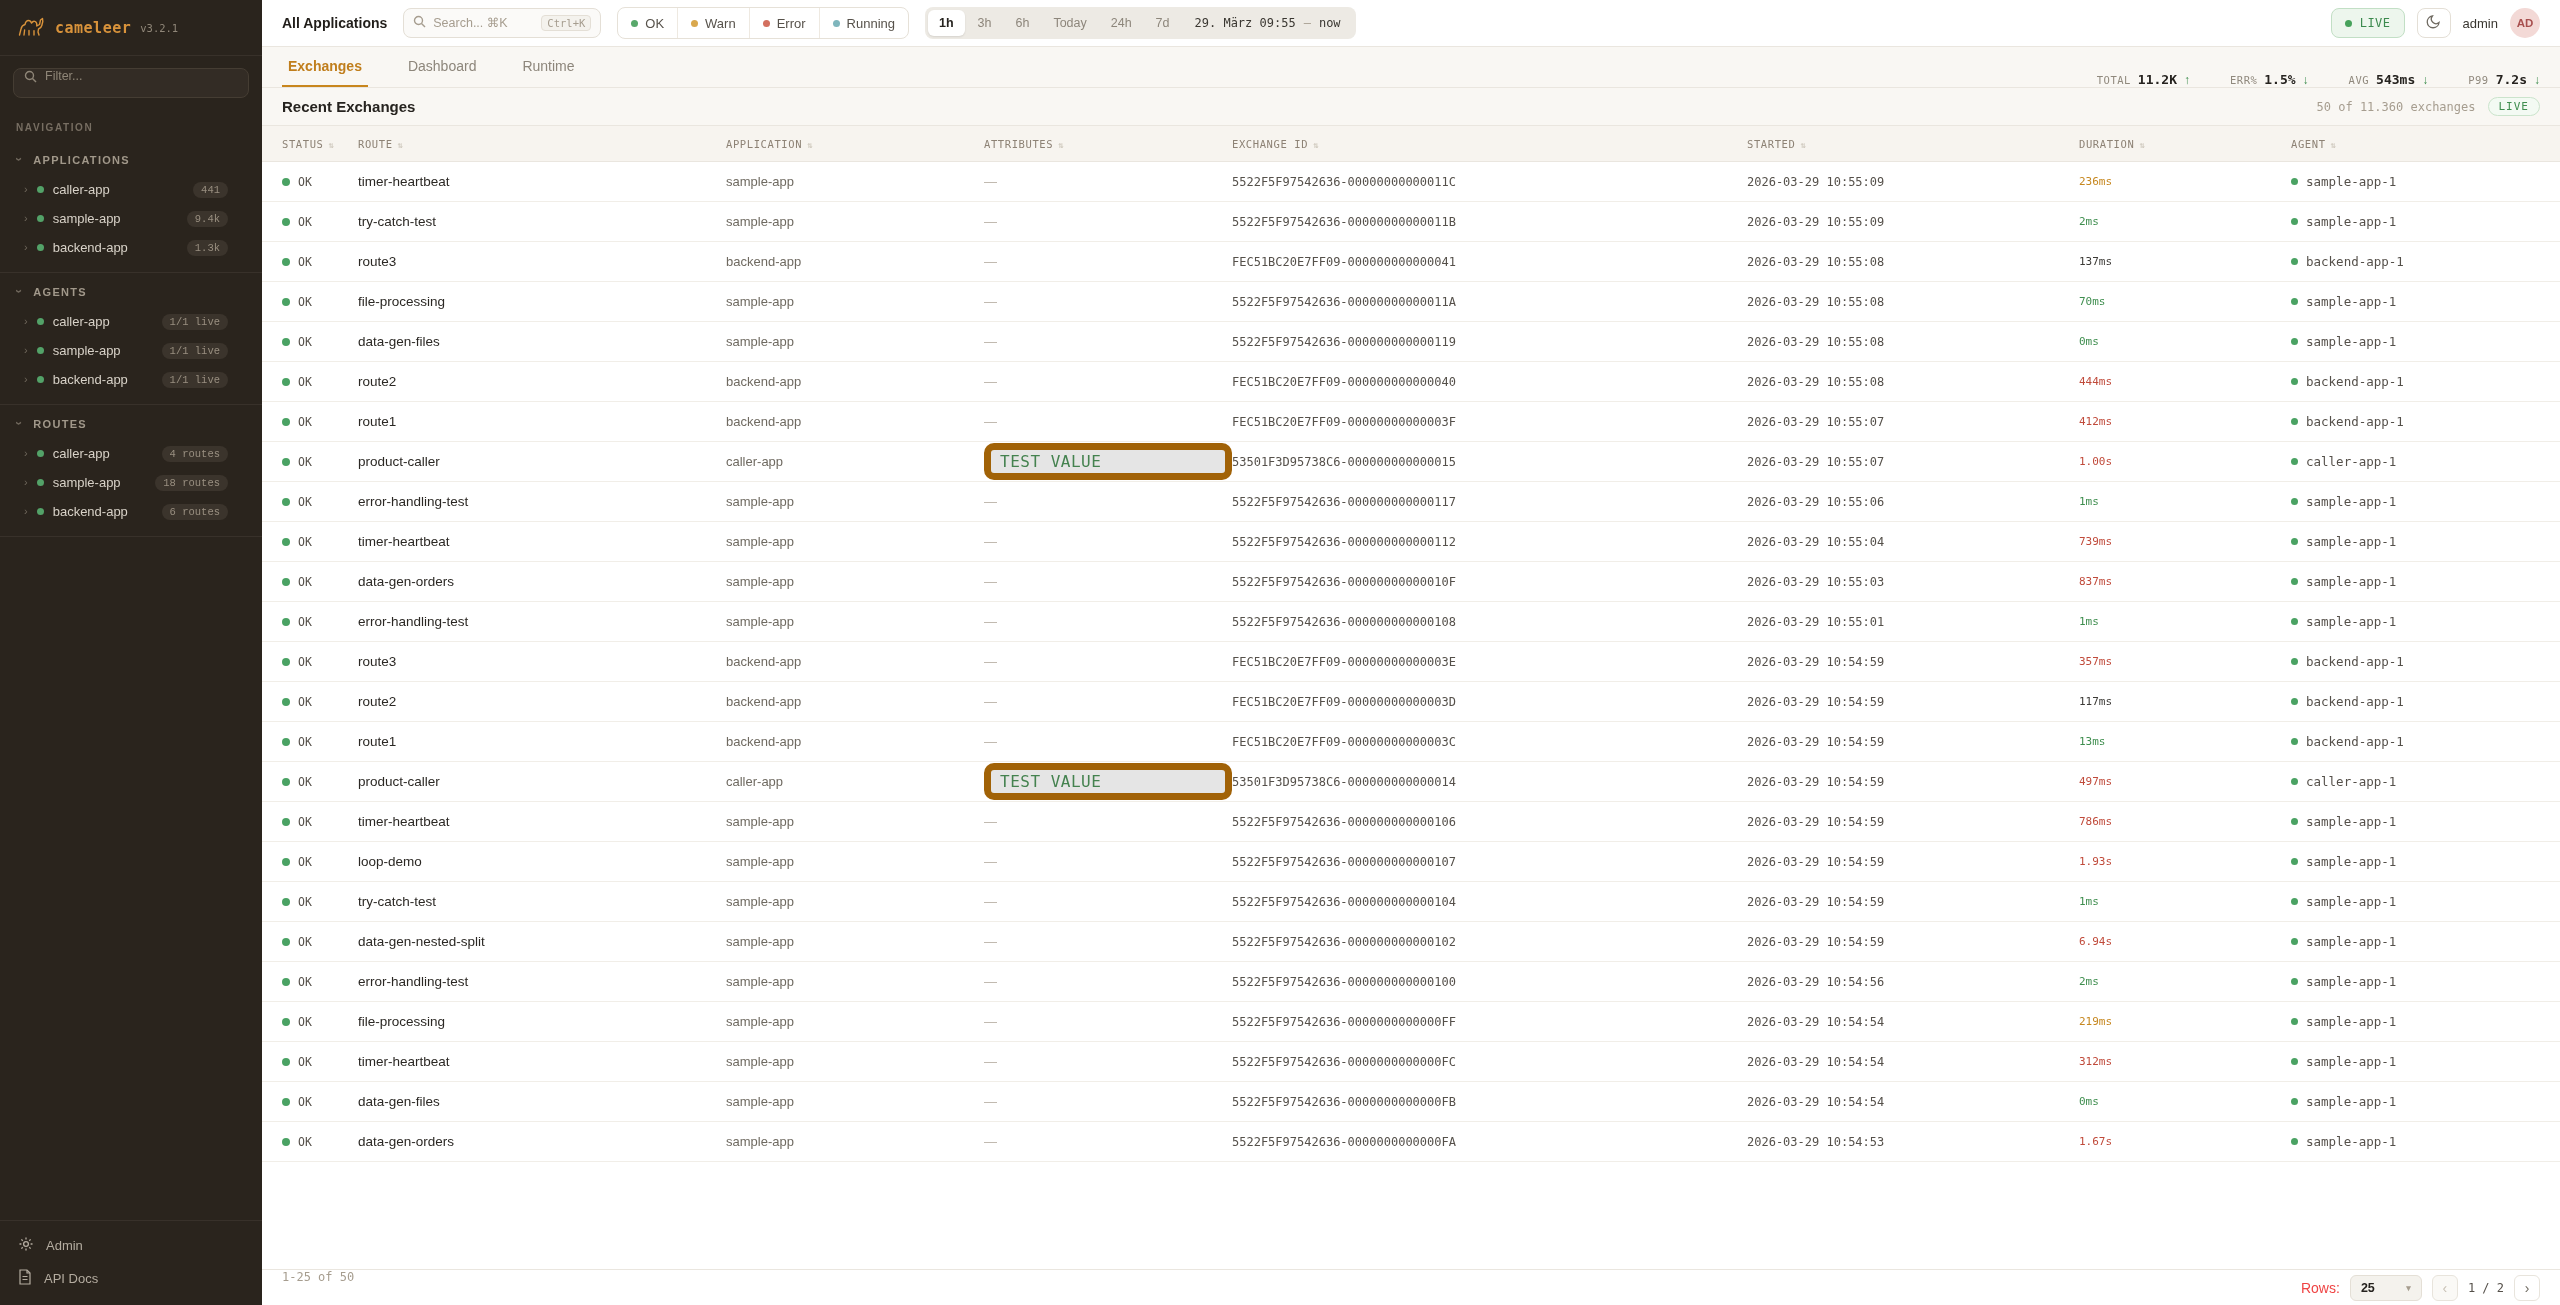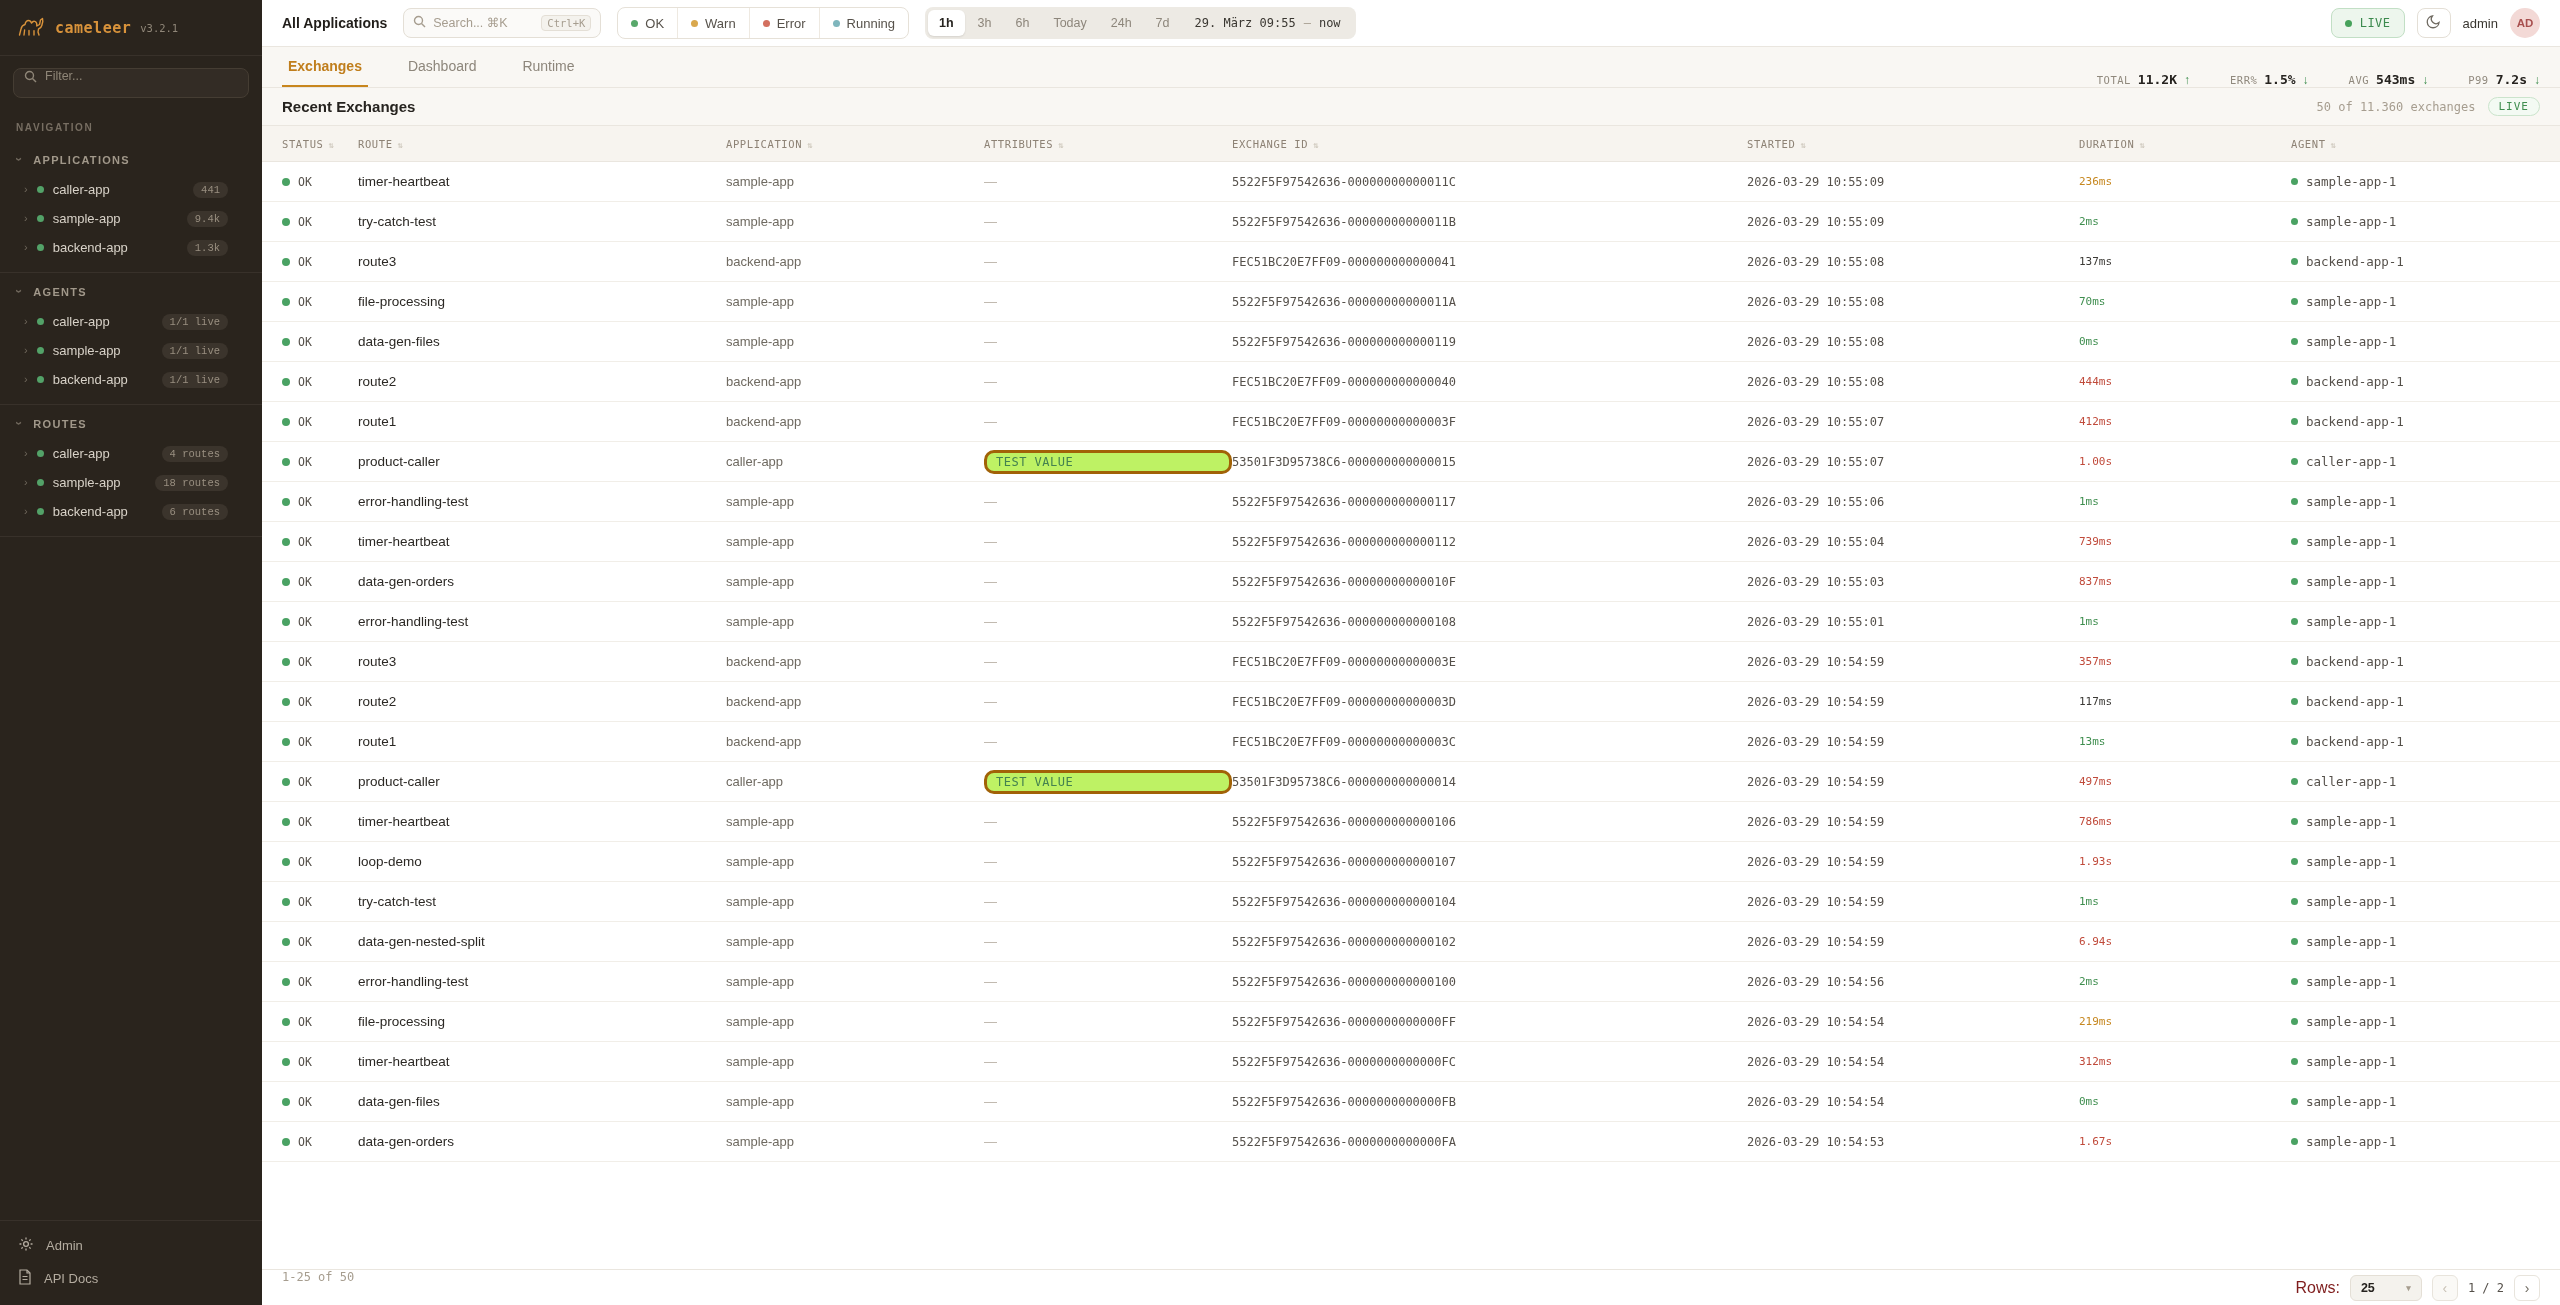--- a/index.html
+++ b/index.html
@@ -75,32 +75,32 @@
   .table-header { height:36px; background:#f7f4ef; border-bottom:1px solid #eae6df; }
   .th { font-family:"DejaVu Sans Mono", monospace; font-size:10.5px; color:#8d8275; letter-spacing:.6px; cursor:pointer; white-space:nowrap; }
   .sort-ic { color:#c9c2b6; font-size:9px; margin-left:5px; }
   .row { height:40px; border-bottom:1px solid #f1eee8; font-size:13px; background:#fff; cursor:pointer; }
   .status-cell { display:flex; align-items:center; gap:8px; }
   .status-cell .dot { width:8px; height:8px; background:#4aa263; }
   .status-txt { font-family:"DejaVu Sans Mono", monospace; font-size:11.5px; color:#55504a; }
   .route-cell { color:#2b2824; font-size:13.5px; font-weight:500; }
   .app-cell { color:#6f6a61; font-size:13px; }
   .attr-dash { color:#b9b2a6; }
-  .attr-badge { display:inline-block; background:#bef264; border:3px solid #a16207; color:#44824f; font-family:"DejaVu Sans Mono", monospace; font-size:12px; padding:2px 9px; border-radius:10px; letter-spacing:.5px; }
+  .attr-badge { display:inline-block; background:#e5e5e5; border:7px solid #a16207; color:#44824f; font-family:"DejaVu Sans Mono", monospace; font-size:16px; padding:2px 9px; border-radius:10px; letter-spacing:.5px; }
   .id-cell, .started-cell { font-family:"DejaVu Sans Mono", monospace; font-size:12px; color:#55504a; }
   .dur-cell { font-family:"DejaVu Sans Mono", monospace; font-size:11px; }
   .dur-fast { color:#3f8e4f; } .dur-norm { color:#3c3a36; } .dur-warn { color:#c6871f; } .dur-slow { color:#c04a3a; }
   .agent-cell { display:flex; align-items:center; gap:8px; font-family:"DejaVu Sans Mono", monospace; font-size:12.5px; color:#55504a; }
   .agent-cell .dot { width:7px; height:7px; background:#4aa263; }
   .table-spacer { flex:1; background:#fff; }
 
   .footerbar { height:36px; border-top:1px solid #eae6df; display:flex; padding:0 20px; background:#fff; }
   .f-range { font-family:"DejaVu Sans Mono", monospace; font-size:12px; color:#a69d8f; }
   .f-right { margin-left:auto; display:flex; align-items:center; gap:10px; }
-  .rows-label { font-size:16px; color:#7f1d1d; }
+  .rows-label { font-size:14px; color:#ef4444; }
   .rows-select { width:72px; height:26px; background:#f4f2ed; border:1px solid #e4dfd6; border-radius:6px; display:flex; align-items:center; justify-content:space-between; padding:0 10px; font-size:12.5px; font-weight:bold; color:#26231f; cursor:pointer; }
   .rows-select .caret { color:#a69d8f; font-size:9px; }
   .page-btn { width:26px; height:26px; border:1px solid #e8e4dc; border-radius:6px; display:flex; align-items:center; justify-content:center; font-size:14px; cursor:pointer; }
   .page-btn.prev { color:#c9c2b6; background:#faf9f6; }
   .page-btn.next { color:#6f6a61; background:#fff; }
   .page-indicator { font-family:"DejaVu Sans Mono", monospace; font-size:12px; color:#55504a; }
 </style>
 </head>
 <body>
 

